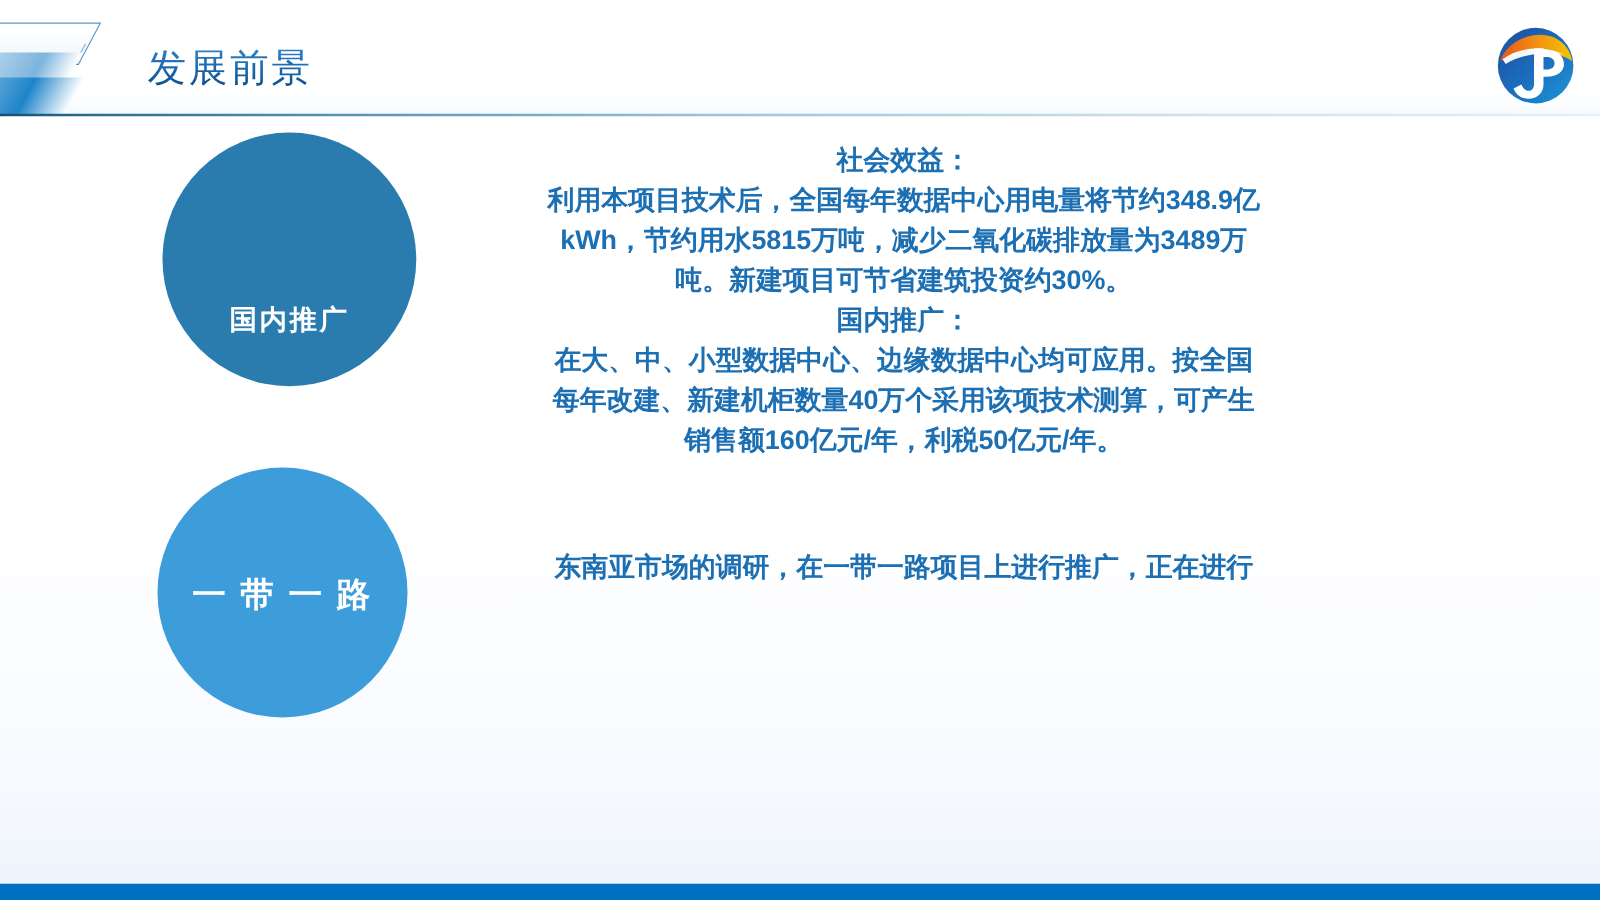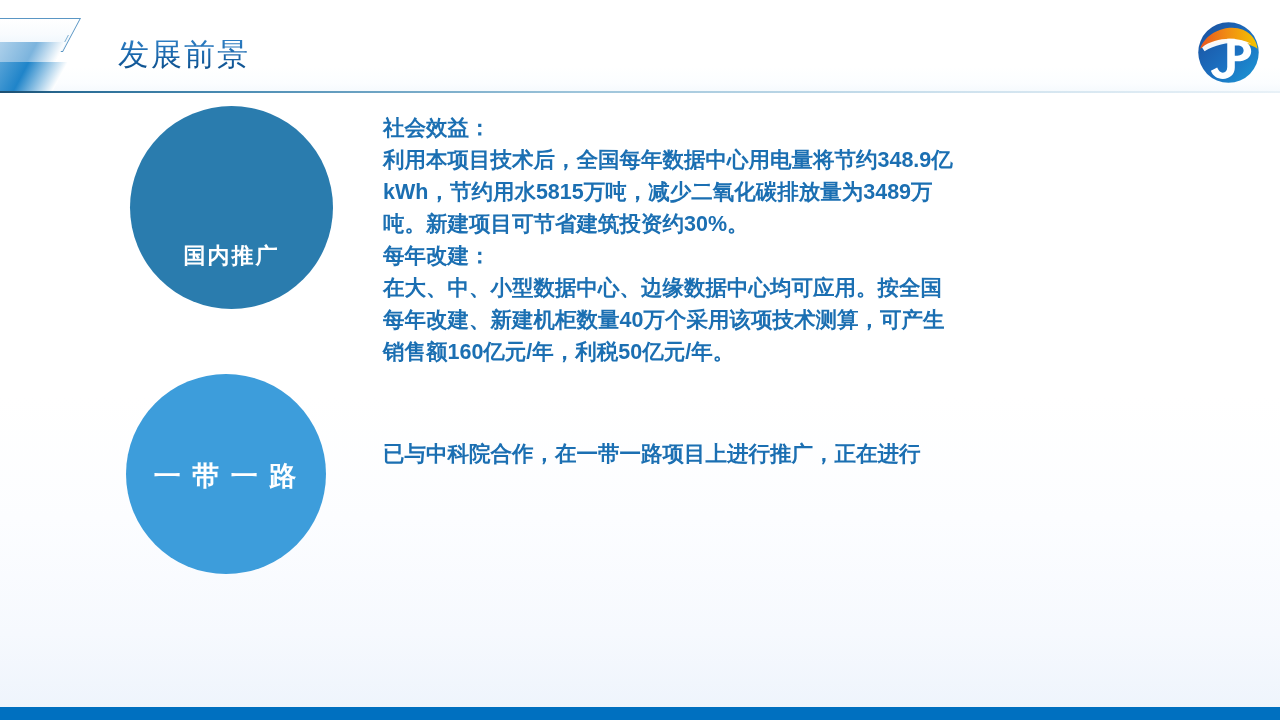--- a/index.html
+++ b/index.html
@@ -151,20 +151,21 @@
   }
 
   
   .copy-block {
     position: absolute;
     color: #1b6fb2;
     font-weight: bold;
     font-size: 21.5px;
     line-height: 32px;
     letter-spacing: 0px;
+    text-align: center;
   }
   .copy-1 { left: 383px; top: 112px; width: 680px; }
   .copy-2 { left: 383px; top: 438px; width: 680px; }
   .copy-block p { margin: 0; }
 
   
   .bottom-bar {
     position: absolute;
     left: 0;
     top: 707px;
@@ -219,24 +220,24 @@
 
   <div class="bubble bubble-2">
     <span class="bubble-label">一 带 一 路</span>
   </div>
 
   <div class="copy-block copy-1">
     <p>社会效益：</p>
     <p>利用本项目技术后，全国每年数据中心用电量将节约348.9亿</p>
     <p>kWh，节约用水5815万吨，减少二氧化碳排放量为3489万</p>
     <p>吨。新建项目可节省建筑投资约30%。</p>
-    <p>每年改建：</p>
+    <p>国内推广：</p>
     <p>在大、中、小型数据中心、边缘数据中心均可应用。按全国</p>
     <p>每年改建、新建机柜数量40万个采用该项技术测算，可产生</p>
     <p>销售额160亿元/年，利税50亿元/年。</p>
   </div>
 
   <div class="copy-block copy-2">
-    <p>已与中科院合作，在一带一路项目上进行推广，正在进行</p>
+    <p>东南亚市场的调研，在一带一路项目上进行推广，正在进行</p>
   </div>
 
   <div class="bottom-bar"></div>
 </div>
 
 </body></html>

